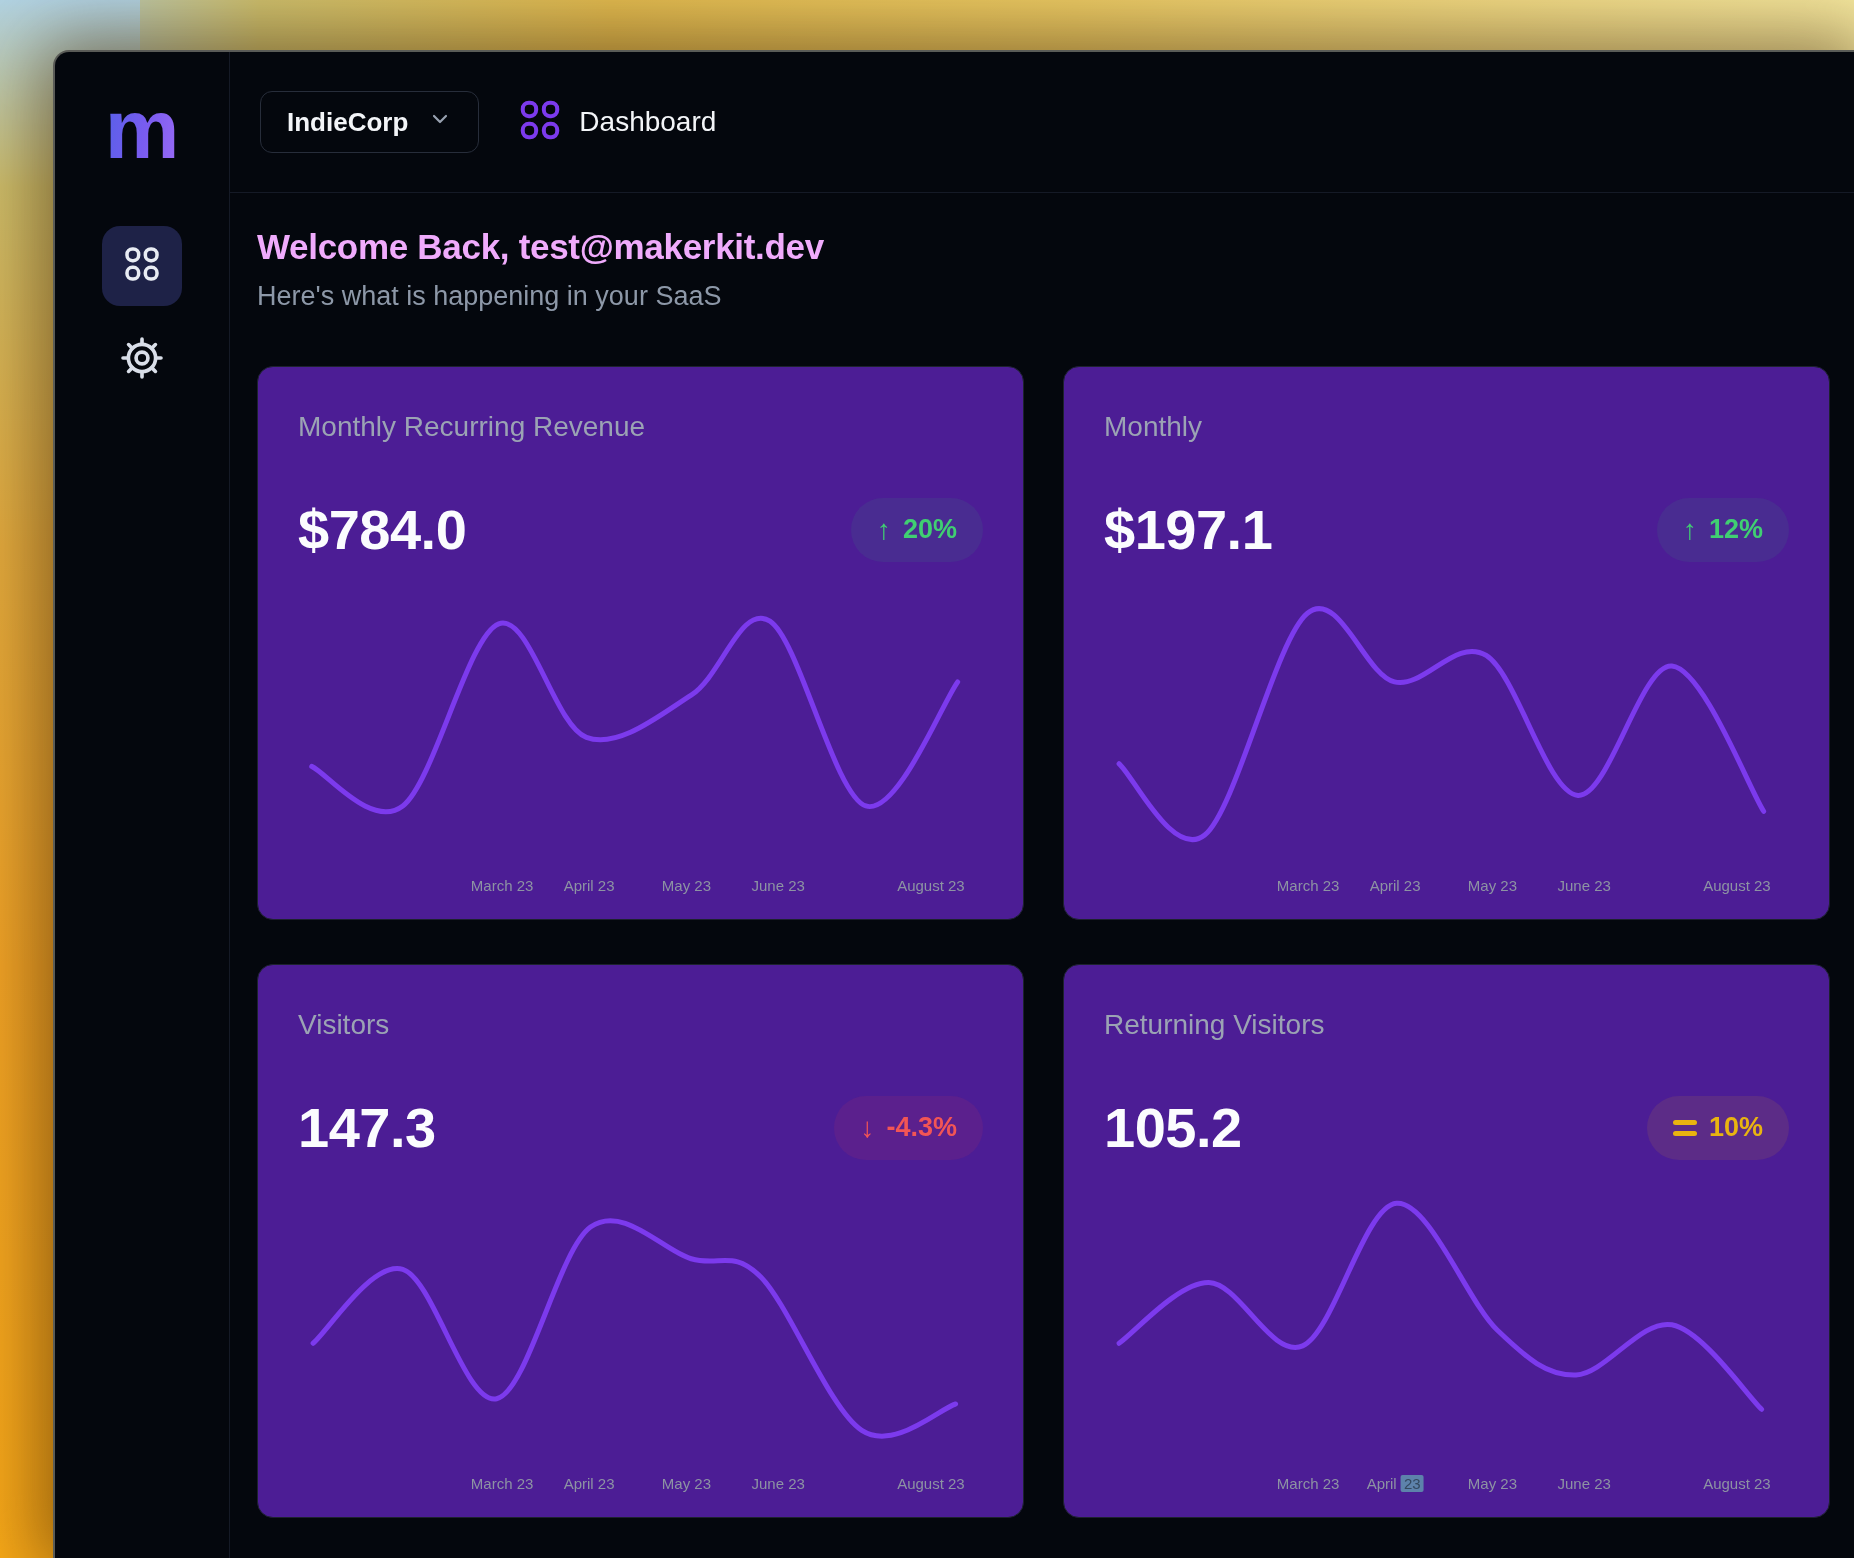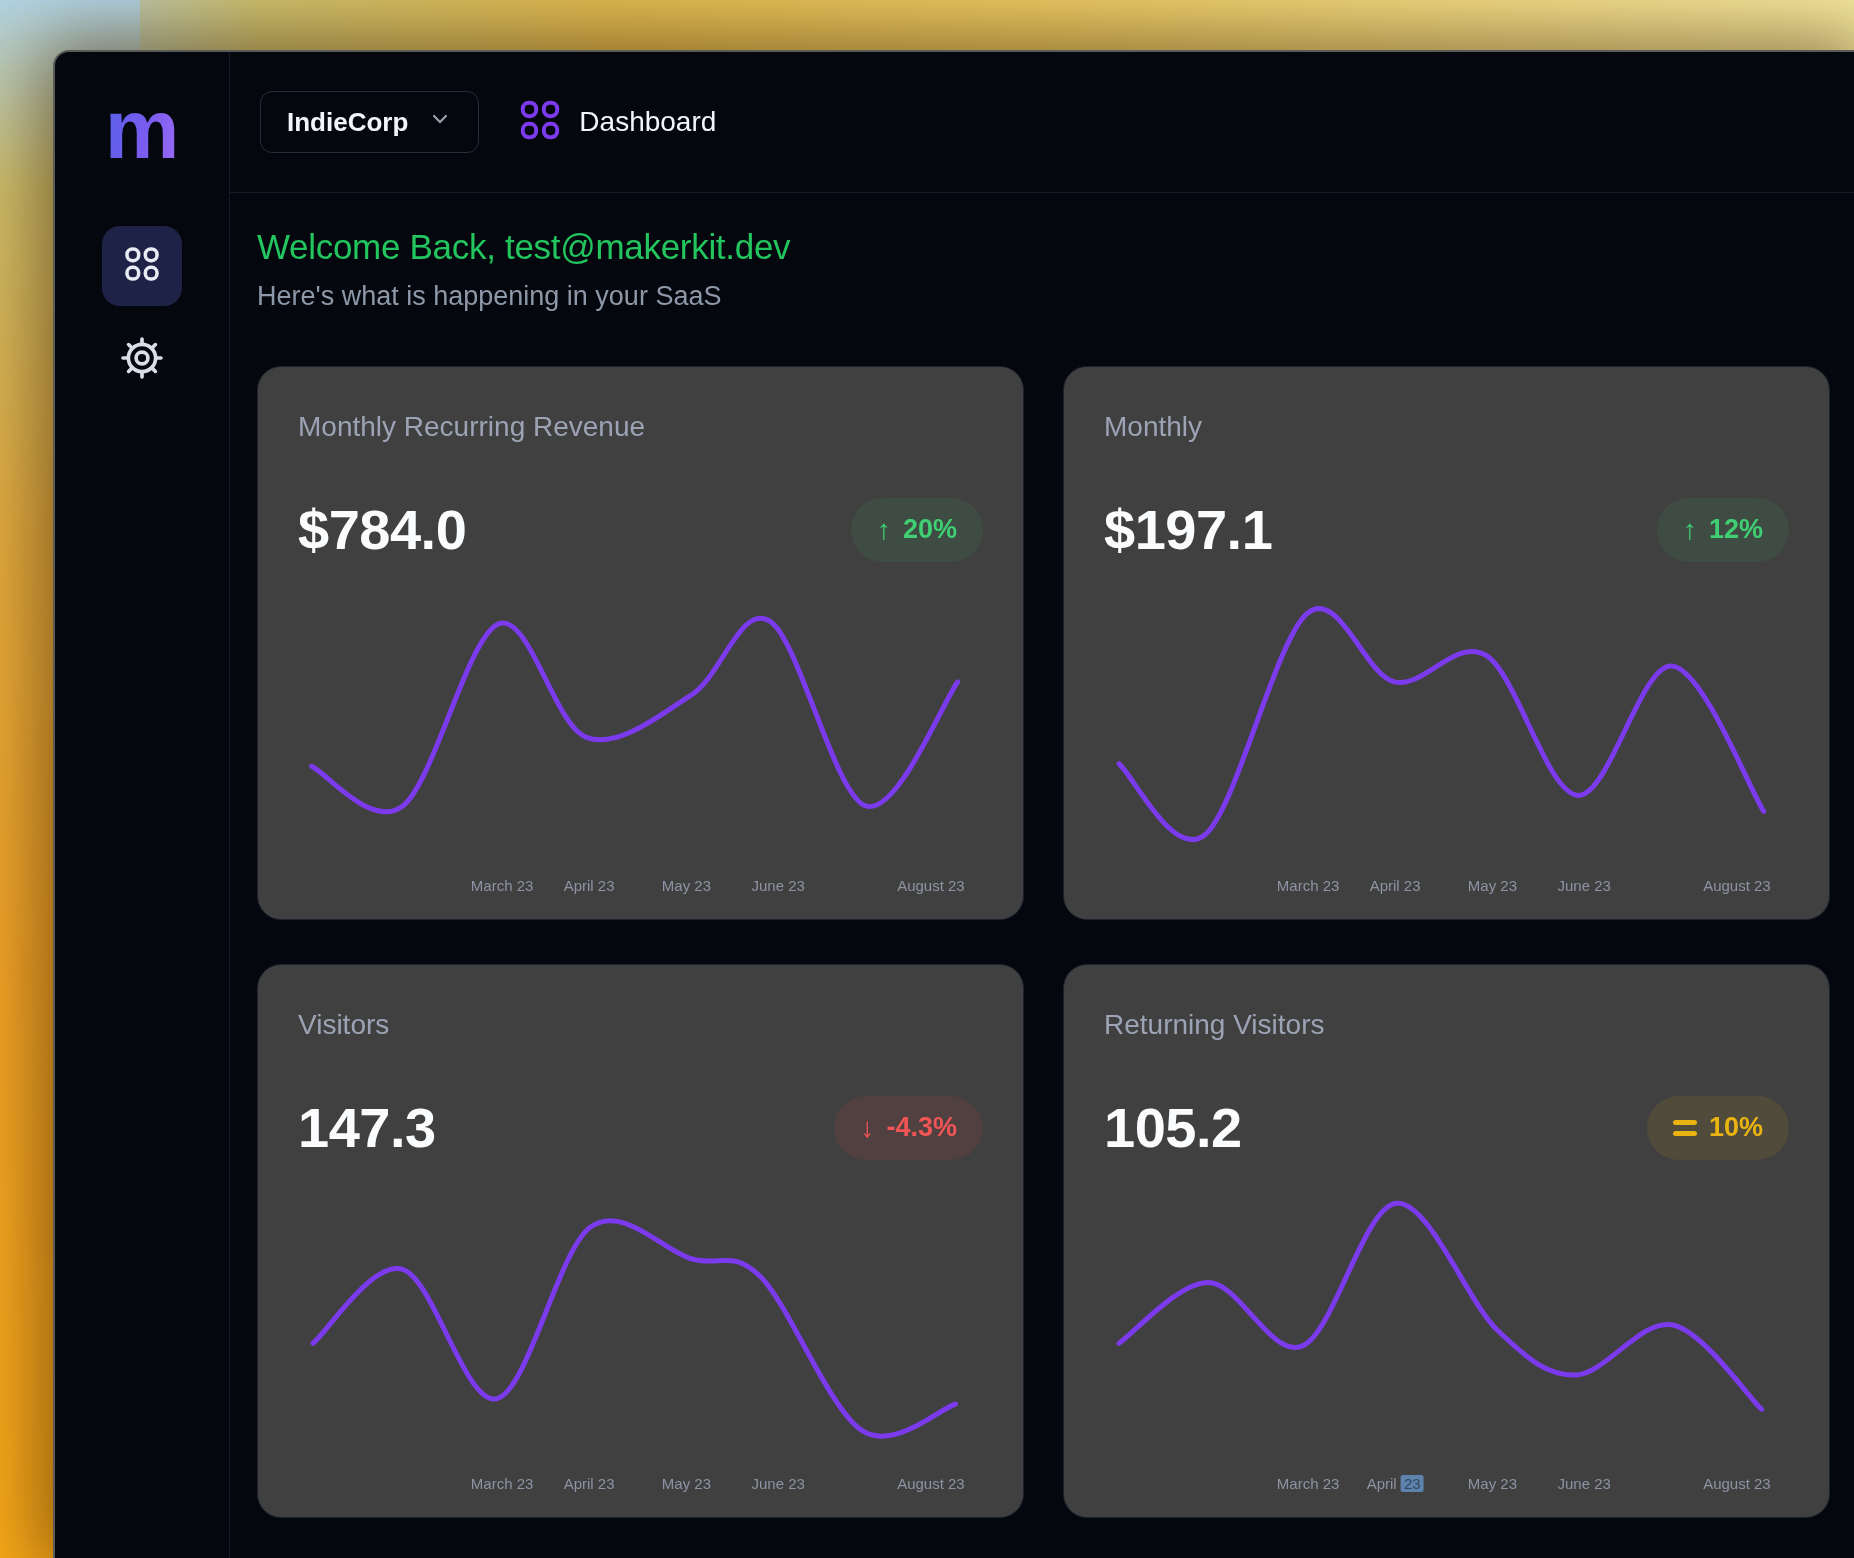--- a/index.html
+++ b/index.html
@@ -38,24 +38,24 @@
   .content-col{flex:1;display:flex;flex-direction:column;min-width:0;}
   .app-header{height:140px;flex:none;border-bottom:1px solid #151a26;display:flex;align-items:center;gap:38px;padding-left:30px;}
   .team-btn{display:flex;align-items:center;gap:20px;height:62px;padding:0 26px;border:1px solid #272d3a;border-radius:12px;
     background:transparent;color:#f3f5f8;font-size:26px;font-weight:600;font-family:inherit;cursor:pointer;}
   .team-btn svg{color:#98a1b0;}
   .page-group{display:flex;align-items:center;gap:16px;cursor:pointer;}
   .page-group .ptitle{color:#f3f5f8;font-size:28px;font-weight:500;}
   .page-group svg{color:#7c3aed;}
   
   .main{padding:34px 0 0 27px;flex:1;}
-  .welcome-title{color:#22c55e;font-size:35px;font-weight:400;letter-spacing:-.3px;}
+  .welcome-title{color:#f0abfc;font-size:35px;font-weight:700;letter-spacing:-.3px;}
   .welcome-sub{color:#8d98a8;font-size:27px;margin-top:14px;}
   .grid{margin-top:54px;display:grid;grid-template-columns:767px 767px;column-gap:39px;row-gap:44px;grid-auto-rows:554px;}
-  .card{box-sizing:border-box;background:#404040;border:1px solid #1d222e;border-radius:24px;
+  .card{box-sizing:border-box;background:#4c1d95;border:1px solid #1d222e;border-radius:16px;
     padding:44px 40px 22px 40px;display:flex;flex-direction:column;}
   .card-title{color:#9ba3b4;font-size:28px;font-weight:400;}
   .value-row{display:flex;align-items:center;justify-content:space-between;margin-top:54px;}
   .big-value{color:#fbfcfe;font-size:56px;font-weight:700;letter-spacing:-.5px;}
   .badge{display:flex;align-items:center;gap:12px;height:64px;padding:0 26px;border-radius:999px;font-size:27px;font-weight:600;}
   .badge.positive{color:#40cf72;background:rgba(46,204,113,.09);}
   .badge.negative{color:#f25555;background:rgba(239,68,68,.09);}
   .badge.neutral{color:#e9b410;background:rgba(233,180,16,.10);}
   .badge .glyph{font-size:28px;line-height:1;}
   .eq-icon{display:inline-flex;flex-direction:column;gap:6px;}

